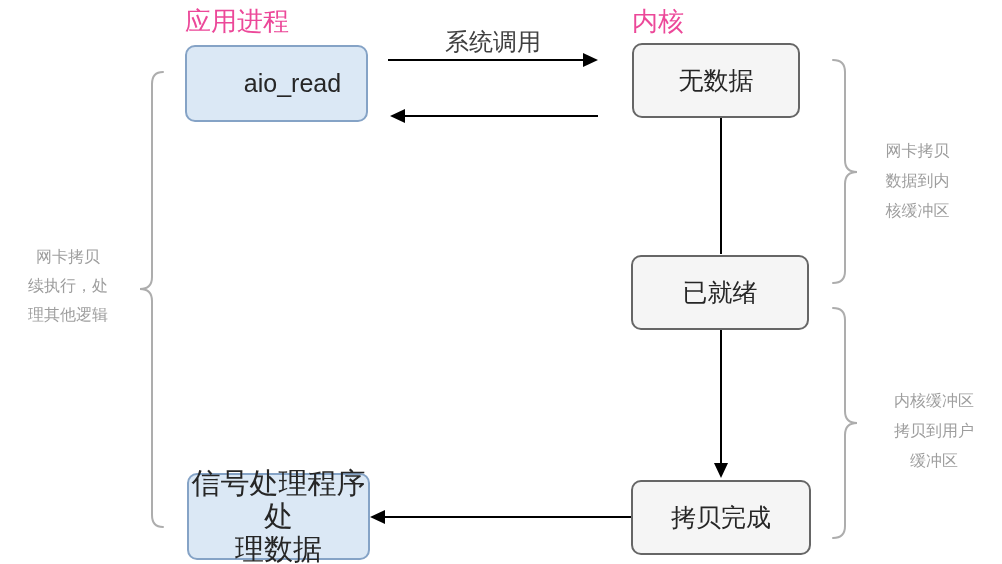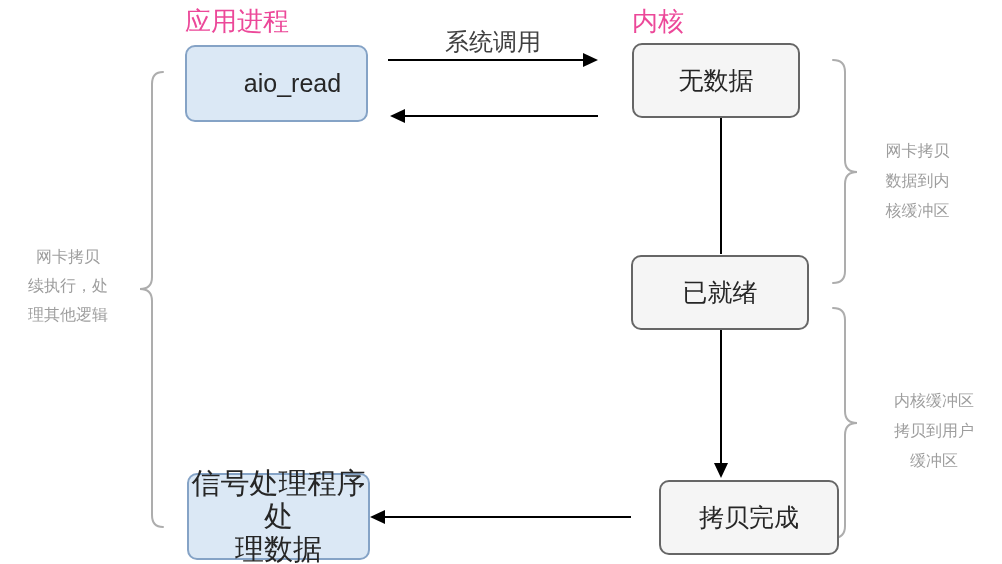--- a/index.html
+++ b/index.html
@@ -13,21 +13,21 @@
     position:absolute; display:flex; align-items:center; justify-content:center;
     border-radius:10px; border:2px solid #666666; box-sizing:border-box;
     font-size:25px; color:#262626; background:#f5f5f5; text-align:center;
     white-space:pre-line; line-height:33px;
   }
   .box.blue { background:#dbe8f5; border-color:#85a3c6; }
 
   .box.aio      { left:185px; top:45px;  width:183px; height:77px;padding-left:32px; }
   .box.nodata   { left:632px; top:43px;  width:168px; height:75px; }
   .box.ready    { left:631px; top:255px; width:178px; height:75px;font-family:Liberation Serif, serif; }
-  .box.copydone { left:631px; top:480px; width:180px; height:75px;margin-left:28px; }
+  .box.copydone { left:631px; top:480px; width:180px; height:75px; }
   .box.signal   { left:187px; top:473px; width:183px; height:87px; font-size:29px; }
 
   .col-label {
     position:absolute; top:4px; font-size:26px; color:#ec4899; text-align:left;
   }
   .col-label.app    { left:185px; width:183px; }
   .col-label.kernel { left:632px; width:178px; }
 
   .edge-label {
     position:absolute; font-size:24px; color:#404040; text-align:center; width:160px;

